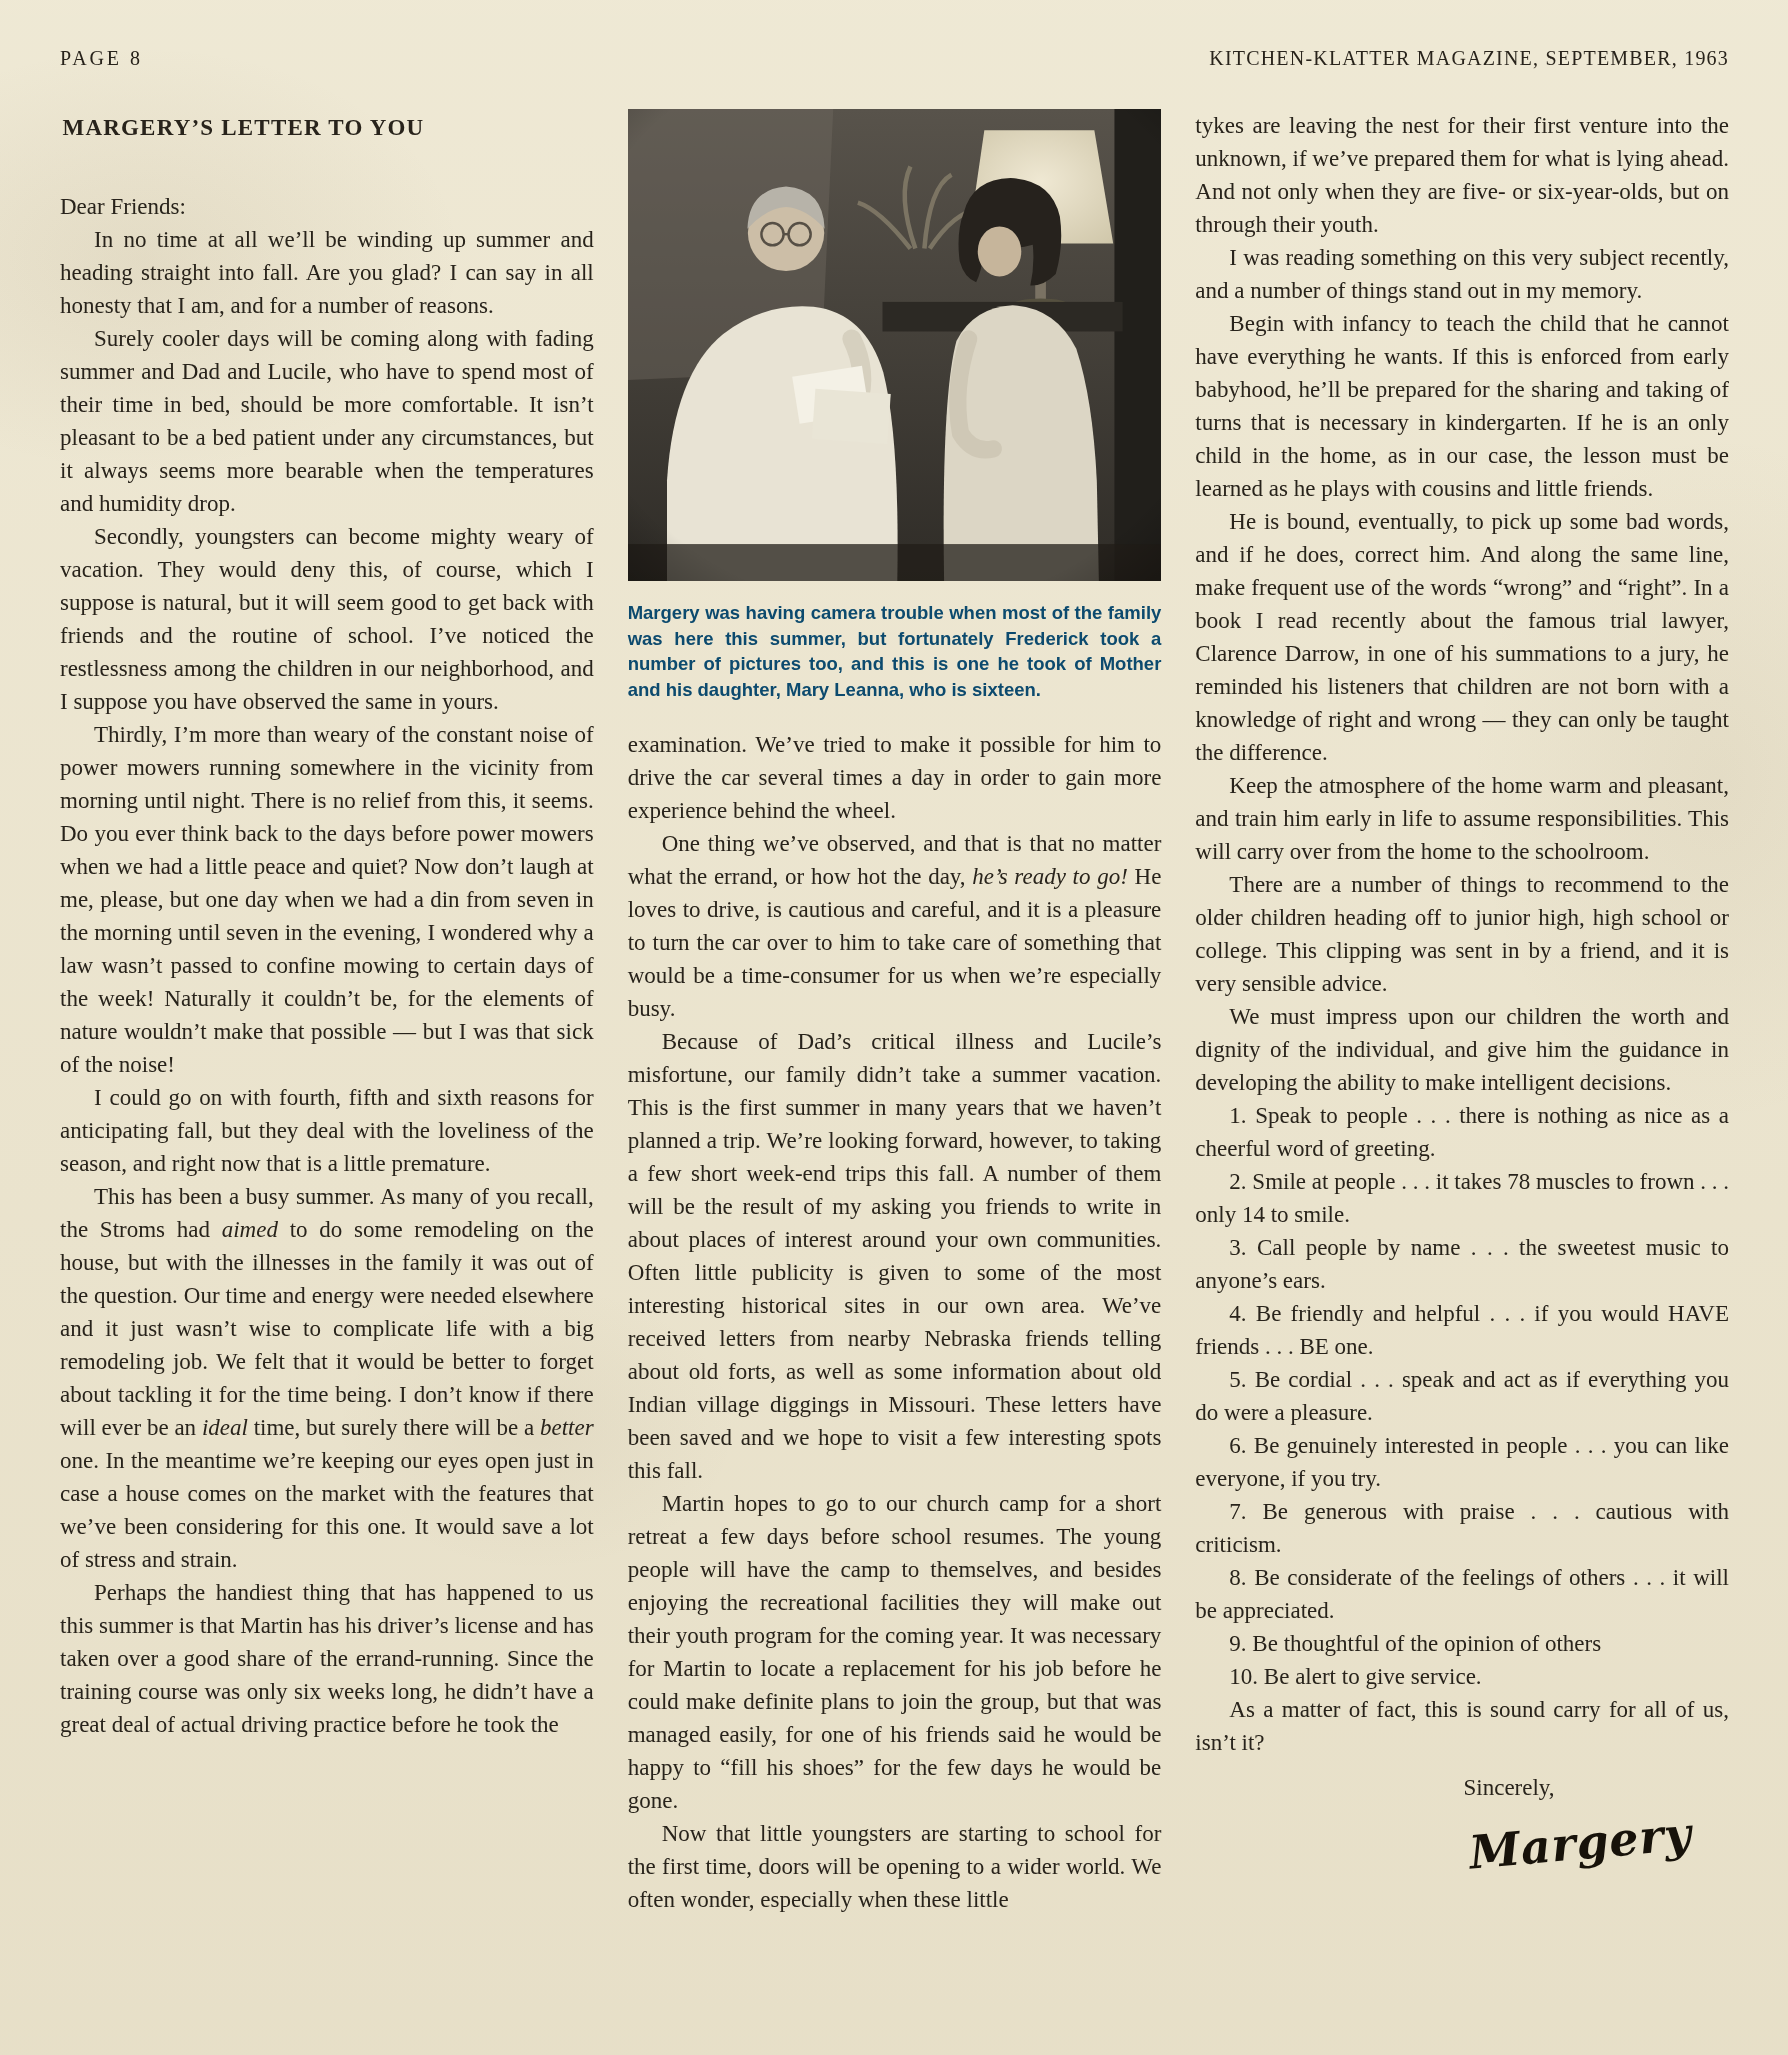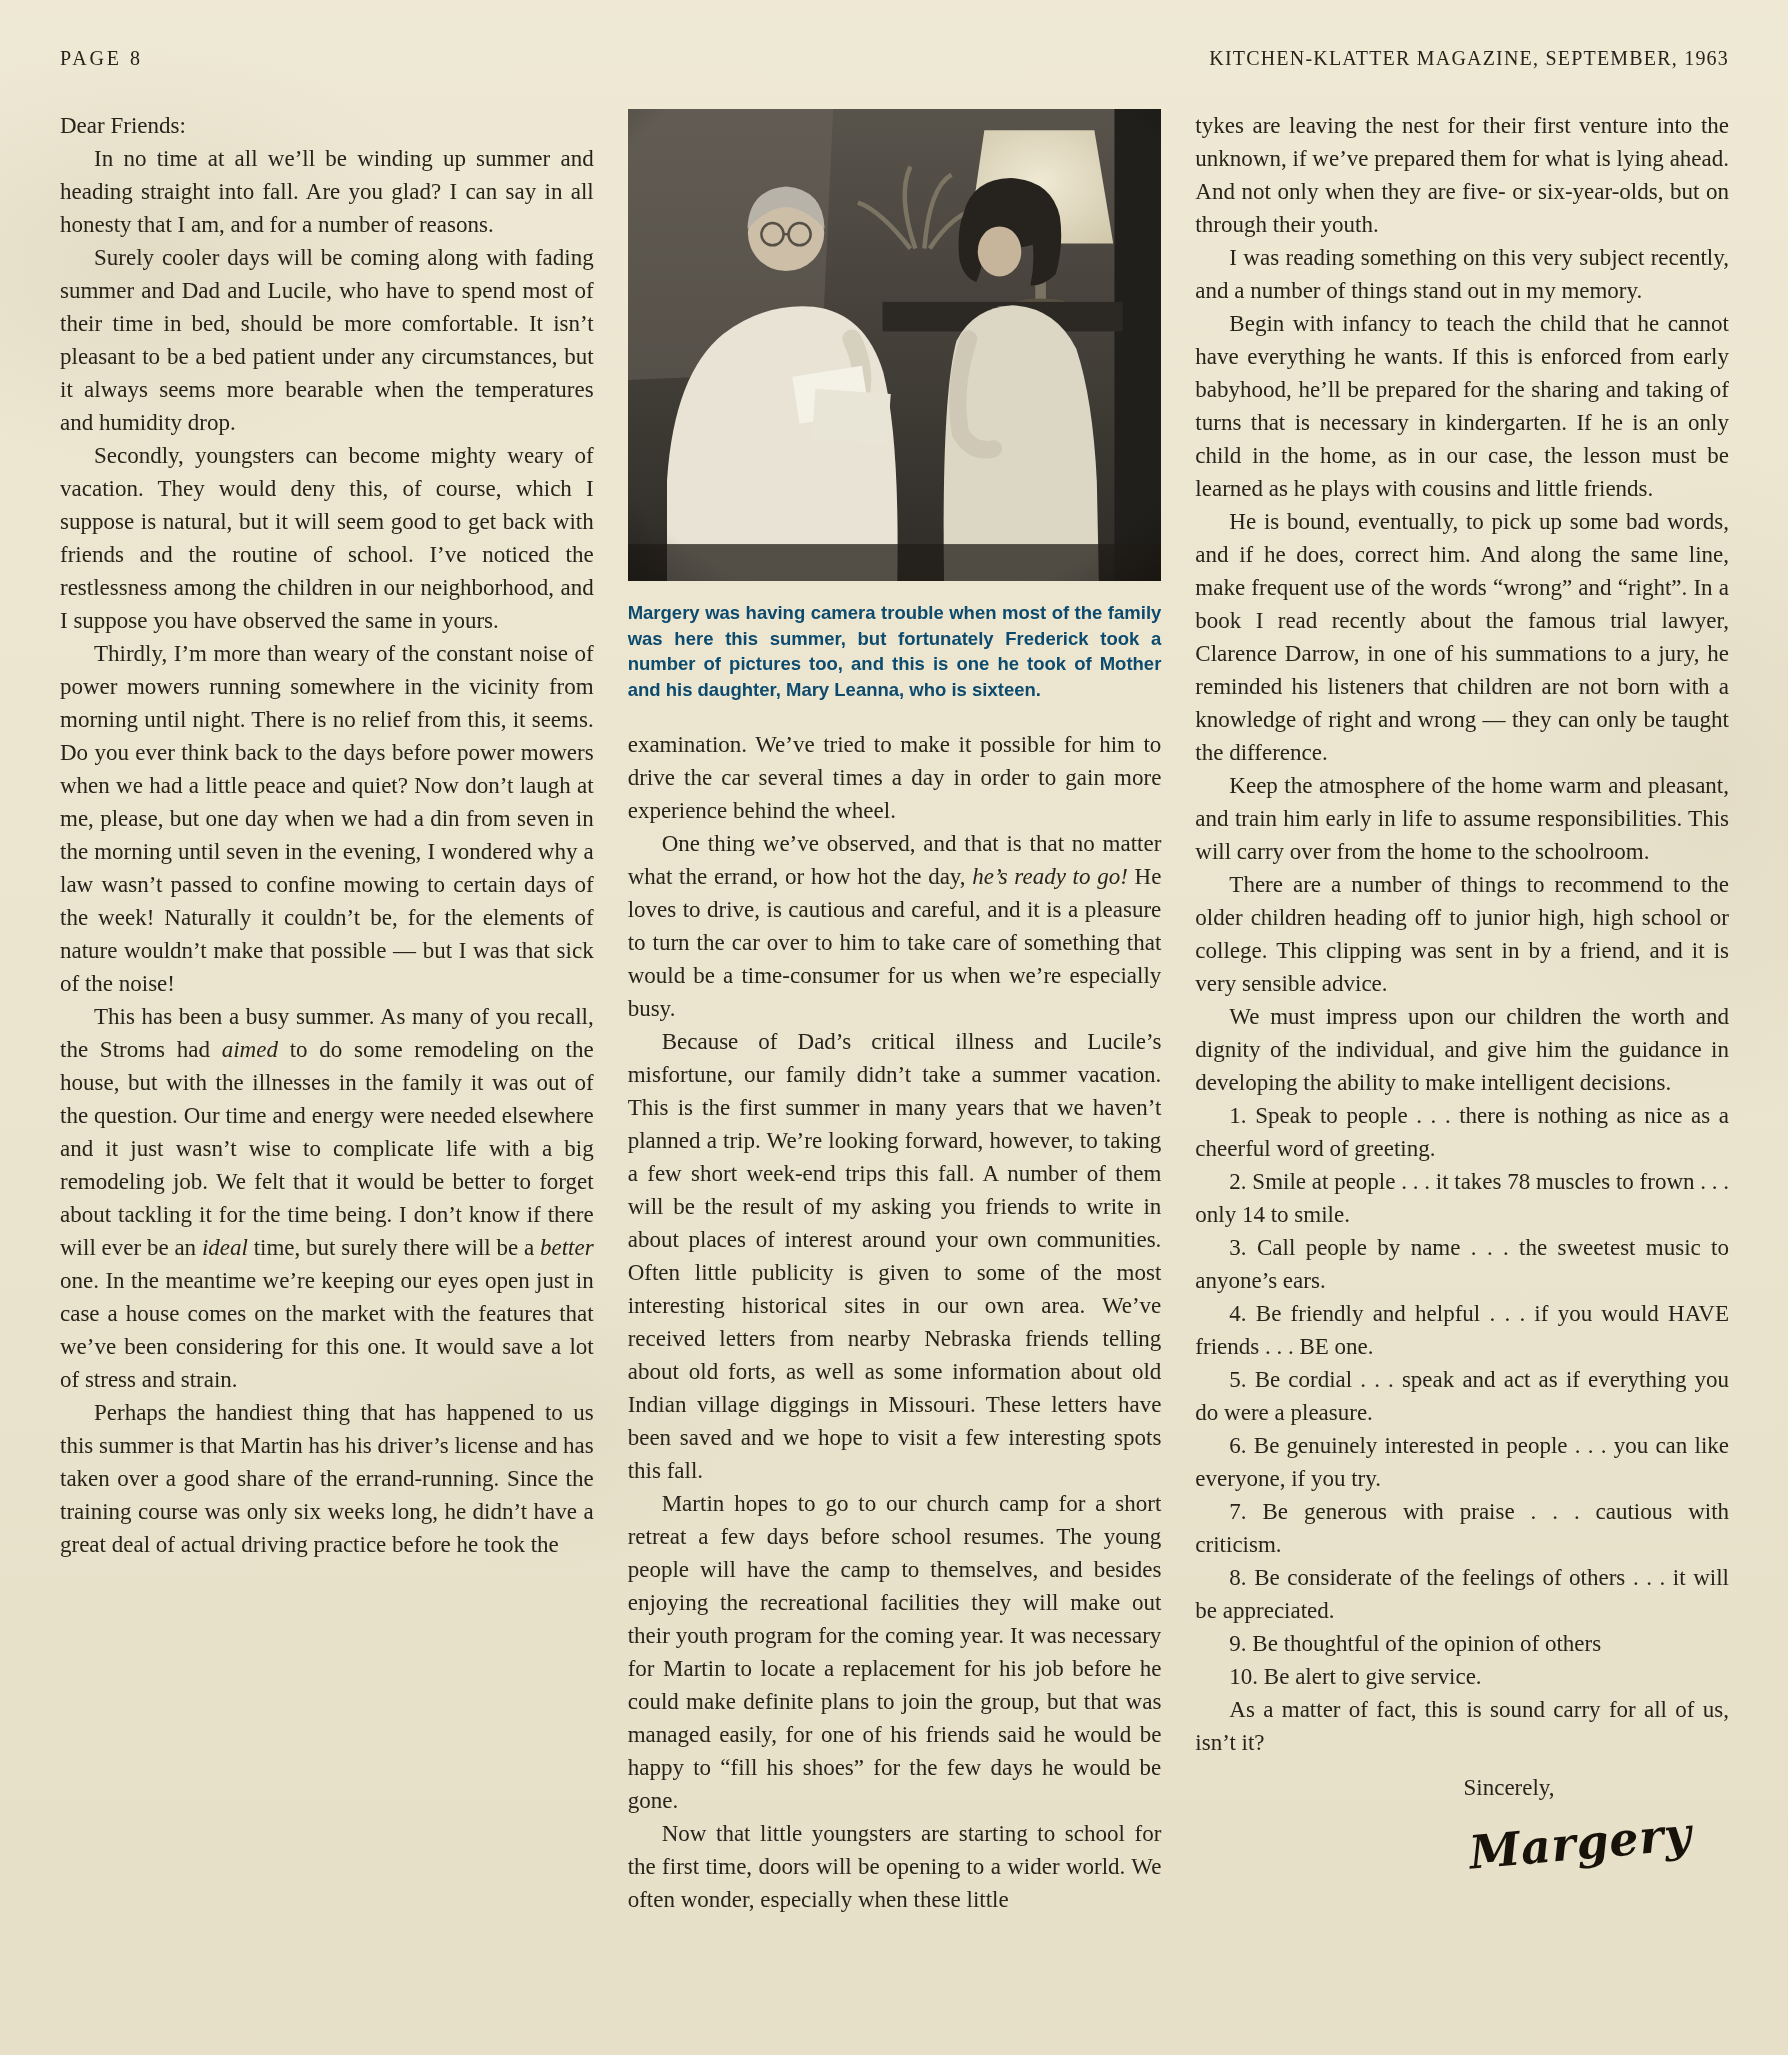--- a/index.html
+++ b/index.html
@@ -106,26 +106,28 @@
   <div class="inner">
 
     <header class="pagehead">
       <div class="pnum">PAGE 8</div>
       <div class="mast">KITCHEN-KLATTER MAGAZINE, SEPTEMBER, 1963</div>
     </header>
 
     <div class="cols">
 
       <section class="col">
+        <h1 class="title">MARGERY’S LETTER TO YOU</h1>
         <p class="para salutation">Dear Friends:</p>
         <div>
             <p class="para">In no time at all we’ll be winding up summer and heading straight into fall. Are you glad? I can say in all honesty that I am, and for a number of reasons.</p>
             <p class="para">Surely cooler days will be coming along with fading summer and Dad and Lucile, who have to spend most of their time in bed, should be more comfortable. It isn’t pleasant to be a bed patient under any circumstances, but it always seems more bearable when the temperatures and humidity drop.</p>
             <p class="para">Secondly, youngsters can become mighty weary of vacation. They would deny this, of course, which I suppose is natural, but it will seem good to get back with friends and the routine of school. I’ve noticed the restlessness among the children in our neighborhood, and I suppose you have observed the same in yours.</p>
             <p class="para">Thirdly, I’m more than weary of the constant noise of power mowers running somewhere in the vicinity from morning until night. There is no relief from this, it seems. Do you ever think back to the days before power mowers when we had a little peace and quiet? Now don’t laugh at me, please, but one day when we had a din from seven in the morning until seven in the evening, I wondered why a law wasn’t passed to confine mowing to certain days of the week! Naturally it couldn’t be, for the elements of nature wouldn’t make that possible — but I was that sick of the noise!</p>
+            <p class="para">I could go on with fourth, fifth and sixth reasons for anticipating fall, but they deal with the loveliness of the season, and right now that is a little premature.</p>
             <p class="para">This has been a busy summer. As many of you recall, the Stroms had <i>aimed</i> to do some remodeling on the house, but with the illnesses in the family it was out of the question. Our time and energy were needed elsewhere and it just wasn’t wise to complicate life with a big remodeling job. We felt that it would be better to forget about tackling it for the time being. I don’t know if there will ever be an <i>ideal</i> time, but surely there will be a <i>better</i> one. In the meantime we’re keeping our eyes open just in case a house comes on the market with the features that we’ve been considering for this one. It would save a lot of stress and strain.</p>
             <p class="para">Perhaps the handiest thing that has happened to us this summer is that Martin has his driver’s license and has taken over a good share of the errand-running. Since the training course was only six weeks long, he didn’t have a great deal of actual driving practice before he took the</p>
           </div>
       </section>
 
       <section class="col">
         <figure class="photo-fig">
           <div class="photo">
             <svg viewBox="0 0 1300 1150" preserveAspectRatio="none">
               <defs>

